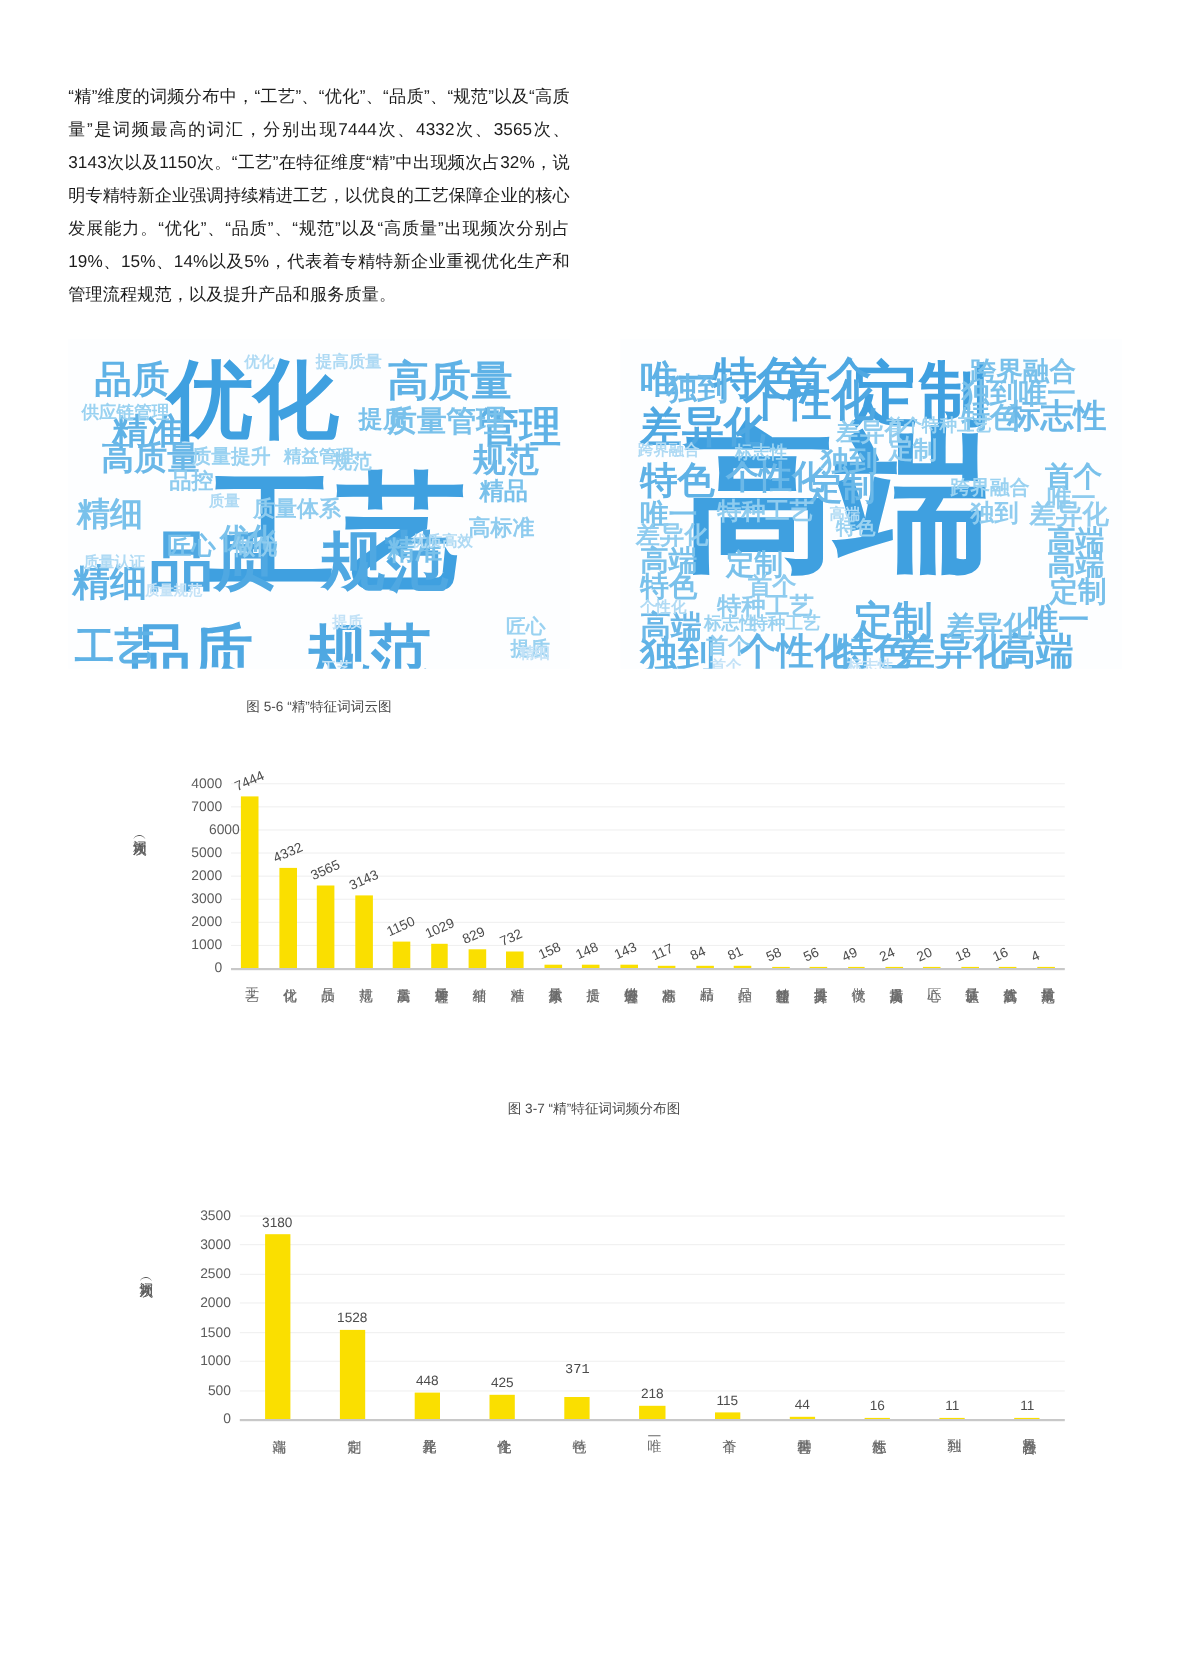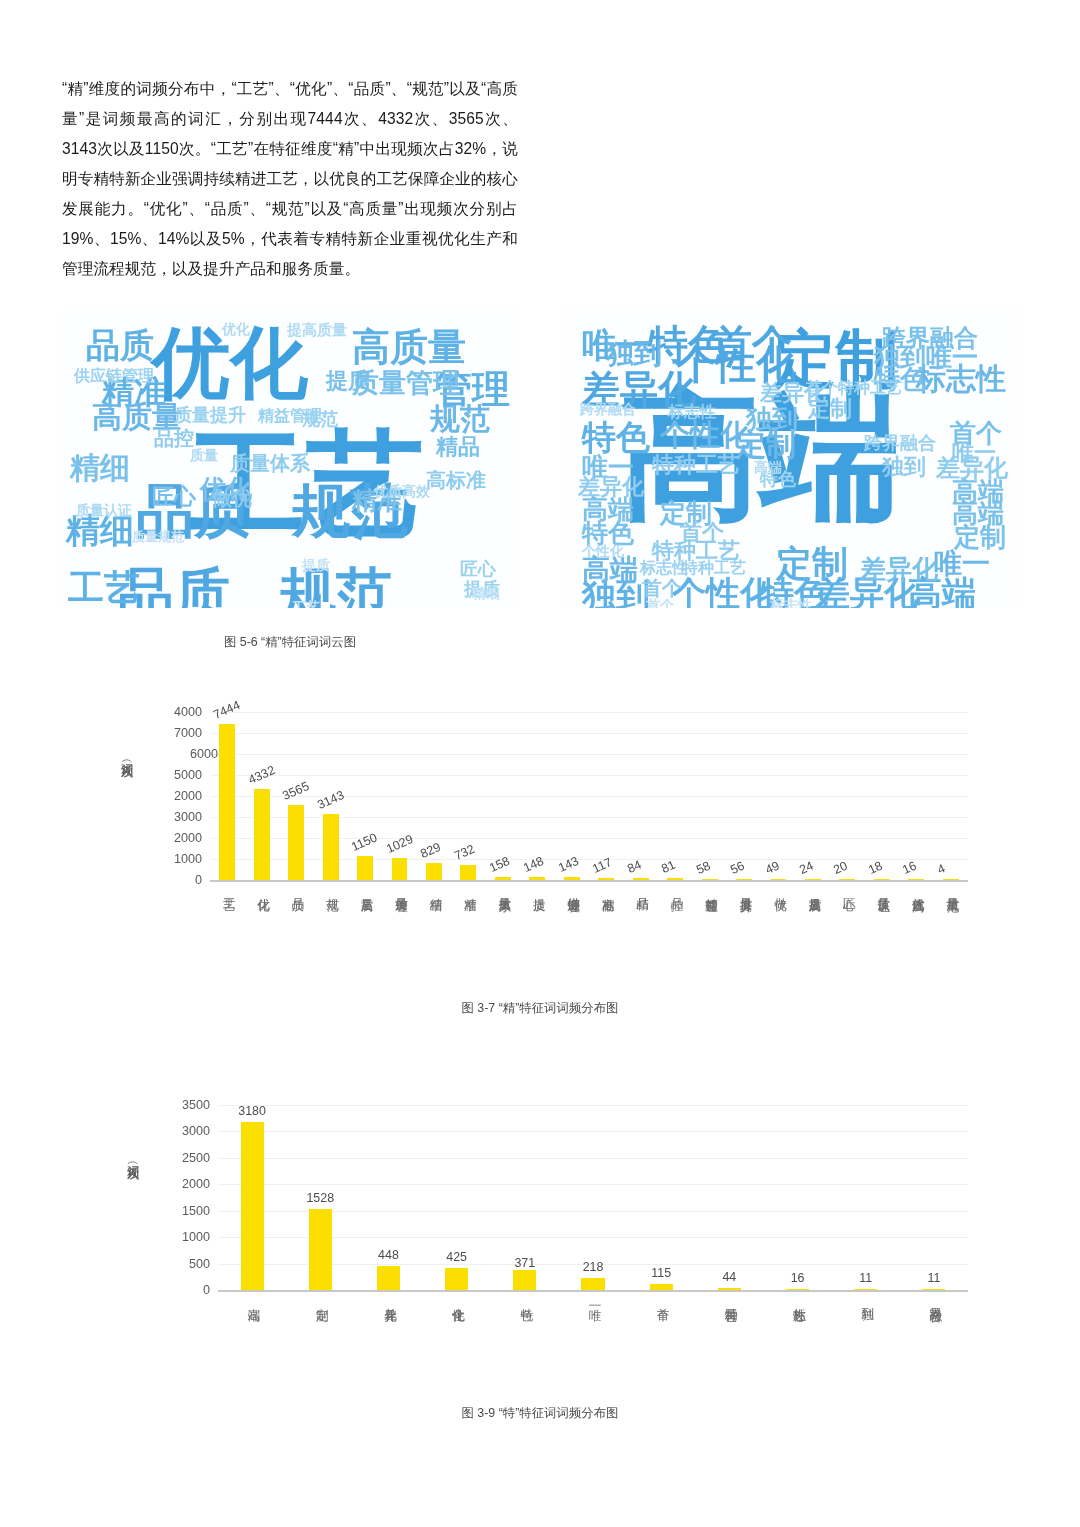--- a/index.html
+++ b/index.html
@@ -335,31 +335,30 @@
       <div class="ytick" style="left: 40px; width: 50px; top: 56.4286px;">3000</div>
       <div class="ytick" style="left: 40px; width: 50px; top: 30px;">3500</div>
       <div class="dlabel" style="left: 110.091px; width: 44px; text-align: center; top: 28.9143px;">3180</div>
       <div class="xlabel" style="left: 124.091px; top: 223px; width: 16px;">高端</div>
       <div class="dlabel" style="left: 178.273px; width: 44px; text-align: center; top: 116.234px;">1528</div>
       <div class="xlabel" style="left: 192.273px; top: 223px; width: 16px;">定制</div>
       <div class="dlabel" style="left: 246.455px; width: 44px; text-align: center; top: 173.32px;">448</div>
       <div class="xlabel" style="left: 260.455px; top: 223px; width: 16px;">差异化</div>
       <div class="dlabel" style="left: 314.636px; width: 44px; text-align: center; top: 174.536px;">425</div>
       <div class="xlabel" style="left: 328.636px; top: 223px; width: 16px;">个性化</div>
-      <div class="dlabel" style="left: 382.818px; width: 44px; text-align: center; top: 181px;">371</div>
+      <div class="dlabel" style="left: 382.818px; width: 44px; text-align: center; top: 163px; font-family: Liberation Mono, monospace;">371</div>
       <div class="xlabel" style="left: 396.818px; top: 223px; width: 16px;">特色</div>
       <div class="dlabel" style="left: 451px; width: 44px; text-align: center; top: 185.477px;">218</div>
       <div class="xlabel" style="left: 465px; top: 223px; width: 16px;">唯一</div>
       <div class="dlabel" style="left: 519.182px; width: 44px; text-align: center; top: 190.921px;">115</div>
       <div class="xlabel" style="left: 533.182px; top: 223px; width: 16px;">首个</div>
       <div class="dlabel" style="left: 587.364px; width: 44px; text-align: center; top: 194.674px;">44</div>
       <div class="xlabel" style="left: 601.364px; top: 223px; width: 16px;">特种工艺</div>
       <div class="dlabel" style="left: 655.545px; width: 44px; text-align: center; top: 196.154px;">16</div>
       <div class="xlabel" style="left: 669.545px; top: 223px; width: 16px;">标志性</div>
       <div class="dlabel" style="left: 723.727px; width: 44px; text-align: center; top: 196.2px;">11</div>
       <div class="xlabel" style="left: 737.727px; top: 223px; width: 16px;">独到</div>
       <div class="dlabel" style="left: 791.909px; width: 44px; text-align: center; top: 196.2px;">11</div>
       <div class="xlabel" style="left: 805.909px; top: 223px; width: 16px;">跨界融合</div>
     </div>
-  <div class="cap" style="left:0px; top:1405px; width:1080px; text-align:center;">图 3-9 “特”特征词词频分布图</div>
 
 
 </div>
 
 </body></html>

